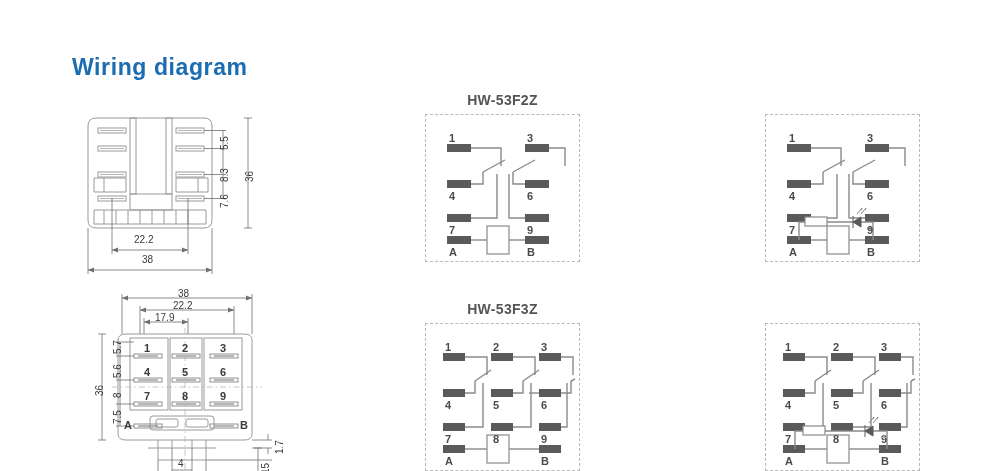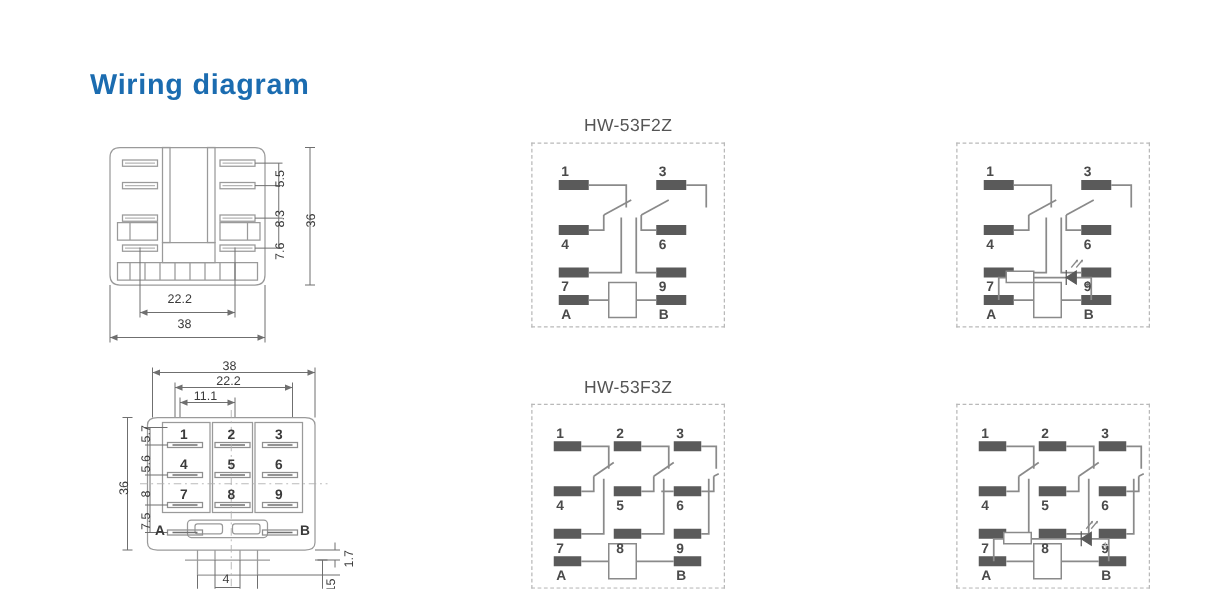--- a/index.html
+++ b/index.html
@@ -18,21 +18,21 @@
   }
 
   
   .abs{position:absolute;}
   svg{display:block;}
 
   
   .panel{position:absolute;}
   .panel-title{
     position:absolute;top:0;left:0;width:100%;
-    text-align:center;font-size:14px;font-weight:normal;
+    text-align:center;font-size:14px;font-weight:bold;
     color:#555555;letter-spacing:.3px;white-space:nowrap;
   }
   .panel-box{
     position:absolute;top:22px;left:0;
     border:1px dashed #b9b9b9;
     box-sizing:border-box;
     background:#ffffff;
   }
   .dim-text{
     position:absolute;font-size:10px;color:#3a3a3a;
@@ -222,21 +222,21 @@
     <div class="dim-text" style="left:110px;top:78px;font-size:11px;font-weight:bold;">5</div>
     <div class="dim-text" style="left:148px;top:78px;font-size:11px;font-weight:bold;">6</div>
     <div class="dim-text" style="left:72px;top:102px;font-size:11px;font-weight:bold;">7</div>
     <div class="dim-text" style="left:110px;top:102px;font-size:11px;font-weight:bold;">8</div>
     <div class="dim-text" style="left:148px;top:102px;font-size:11px;font-weight:bold;">9</div>
     <div class="dim-text" style="left:52px;top:131px;font-size:11px;font-weight:bold;">A</div>
     <div class="dim-text" style="left:168px;top:131px;font-size:11px;font-weight:bold;">B</div>
 
     <div class="dim-text" style="left:106px;top:0px;">38</div>
     <div class="dim-text" style="left:101px;top:12px;">22.2</div>
-    <div class="dim-text" style="left:83px;top:24px;">11.1</div>
+    <div class="dim-text" style="left:83px;top:24px;">17.9</div>
     <div class="dim-text rot" style="left:40px;top:66px;">5.7</div>
     <div class="dim-text rot" style="left:40px;top:90px;">5.6</div>
     <div class="dim-text rot" style="left:40px;top:110px;">8</div>
     <div class="dim-text rot" style="left:40px;top:136px;">7.5</div>
     <div class="dim-text rot" style="left:22px;top:108px;">36</div>
     <div class="dim-text rot" style="left:202px;top:166px;">1.7</div>
     <div class="dim-text rot" style="left:188px;top:186px;">15</div>
     <div class="dim-text" style="left:106px;top:170px;">4</div>
     <div class="dim-text" style="left:103px;top:182px;">16</div>
   </div>

